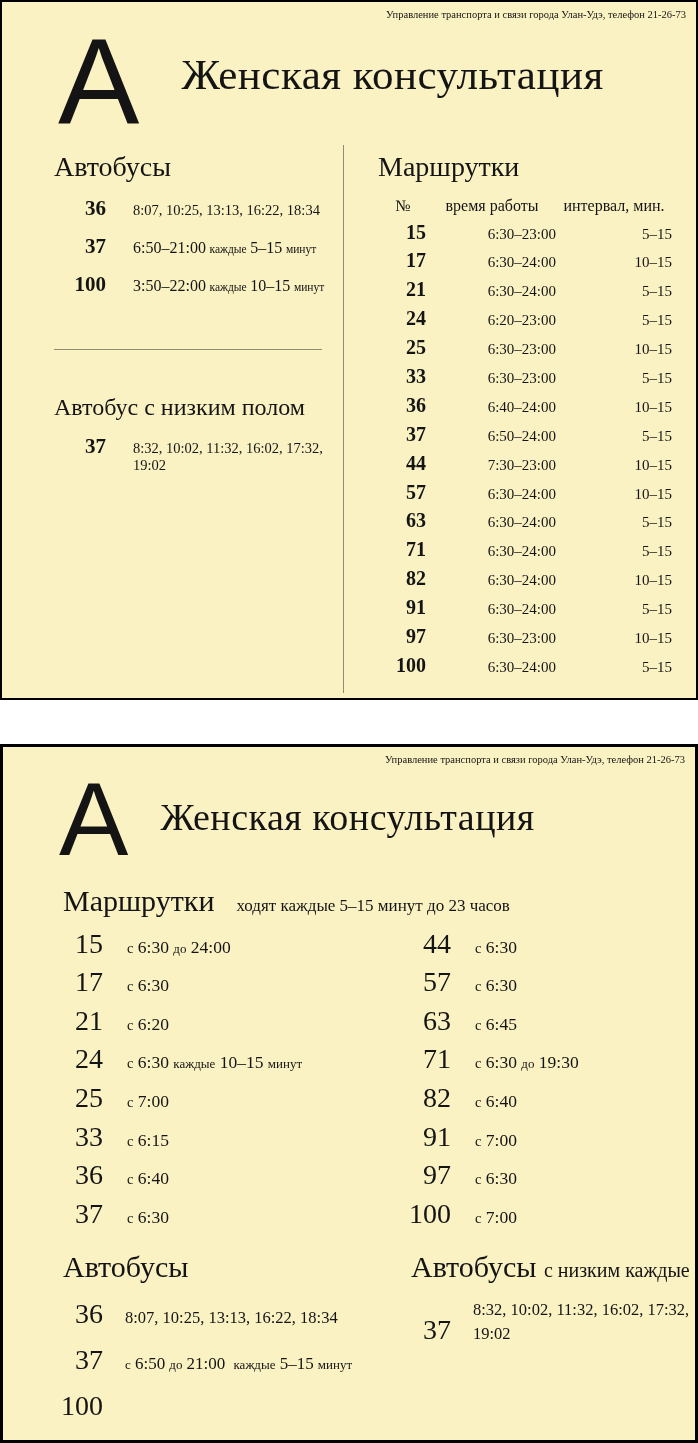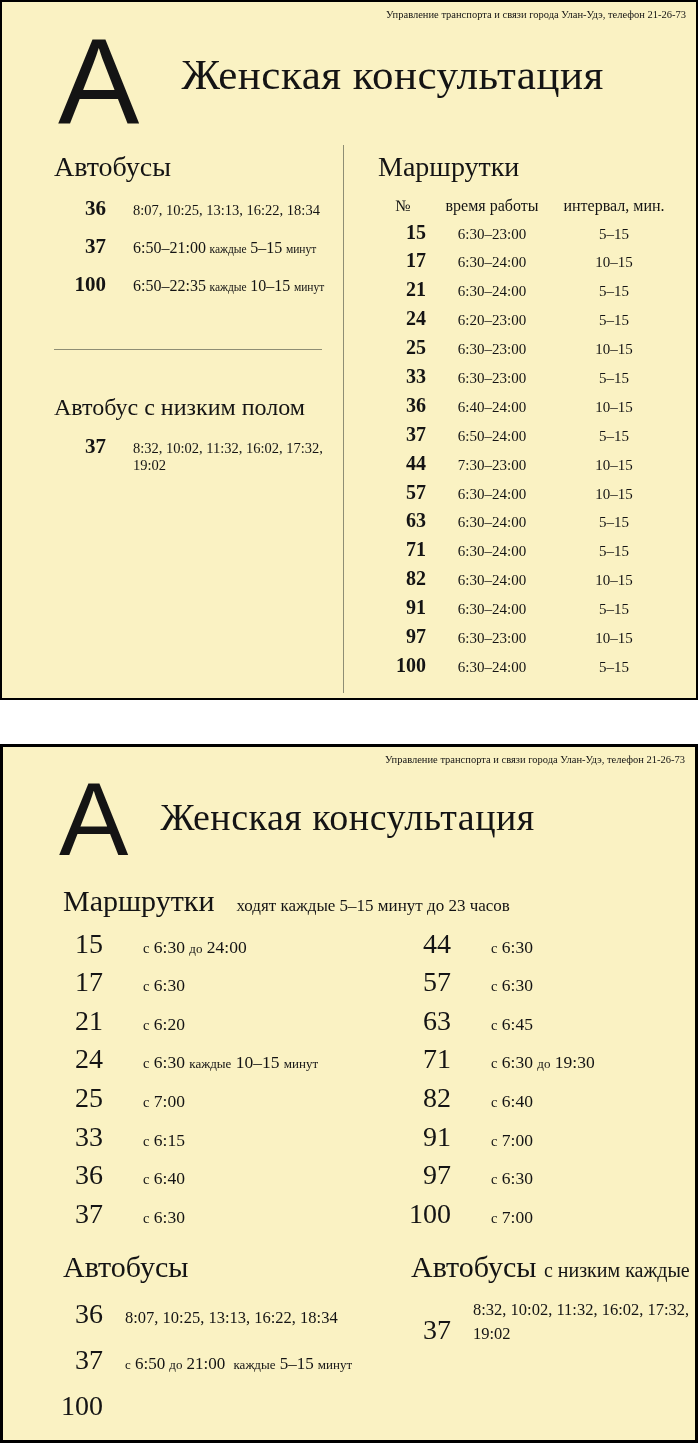--- a/index.html
+++ b/index.html
@@ -29,31 +29,31 @@
   .sm{font-size:11.5px;}
   .hdiv{border:none;border-top:1px solid #8e8e74;width:268px;margin:52px 0 0 0;}
   .lf-heading{font-size:24px;margin-top:44px;}
   
   .mtable{margin-top:14px;}
   .mhead,.mrow{display:grid;grid-template-columns:50px 128px 116px;align-items:baseline;}
   .mhead{font-size:16px;margin-bottom:6px;}
   .mhead span{text-align:center;}
   .mrow{height:28.9px;}
   .mno{text-align:right;font-weight:bold;font-size:20px;padding-right:2px;}
-  .mhours,.mint{text-align:center;font-size:15px;}
+  .mhours,.mint{text-align:right;font-size:15px;}
   
   .mini-head{display:flex;align-items:baseline;padding-left:60px;margin-top:14px;}
   .mini-heading{font-size:30px;}
   .mini-sub{font-size:17px;margin-left:22px;}
   .sgrid{display:flex;padding-left:26px;margin-top:10px;}
   .scol-left{width:348px;}
   .scol-right{flex:1;}
   .srow{display:flex;align-items:baseline;height:38.6px;}
   .sno{width:74px;text-align:right;font-size:28px;flex:none;}
-  .sdetail{margin-left:40px;font-size:17.5px;}
+  .sdetail{margin-left:24px;font-size:17.5px;}
   .lbl{font-size:14.5px;}
   .lbl-sm{font-size:13px;}
   
   .bot-secs{display:flex;padding-left:26px;margin-top:14px;}
   .bsec-left{width:348px;}
   .bsec-right{flex:1;}
   .bsec-heading{font-size:30px;padding-left:34px;}
   .bsec-heading .suffix{font-size:20px;}
   .bbrow{display:flex;align-items:baseline;margin-top:14px;}
   .bbno{width:74px;text-align:right;font-size:28px;flex:none;}
@@ -78,21 +78,21 @@
       <div class="brow">
         <span class="rno">36</span>
         <span class="btxt">8:07, 10:25, 13:13, 16:22, 18:34</span>
       </div>
       <div class="brow">
         <span class="rno">37</span>
         <span class="btxt"><span class="t">6:50–21:00</span> <span class="sm">каждые</span> <span class="t">5–15</span> <span class="sm">минут</span></span>
       </div>
       <div class="brow">
         <span class="rno">100</span>
-        <span class="btxt"><span class="t">6:50–22:35</span> <span class="sm">каждые</span> <span class="t">10–15</span> <span class="sm">минут</span></span>
+        <span class="btxt"><span class="t">3:50–22:00</span> <span class="sm">каждые</span> <span class="t">10–15</span> <span class="sm">минут</span></span>
       </div>
 
       <hr class="hdiv">
 
       <div class="lf-heading">Автобус с низким полом</div>
       <div class="brow">
         <span class="rno">37</span>
         <span class="btxt">8:32, 10:02, 11:32, 16:02, 17:32, 19:02</span>
       </div>
     </div>

